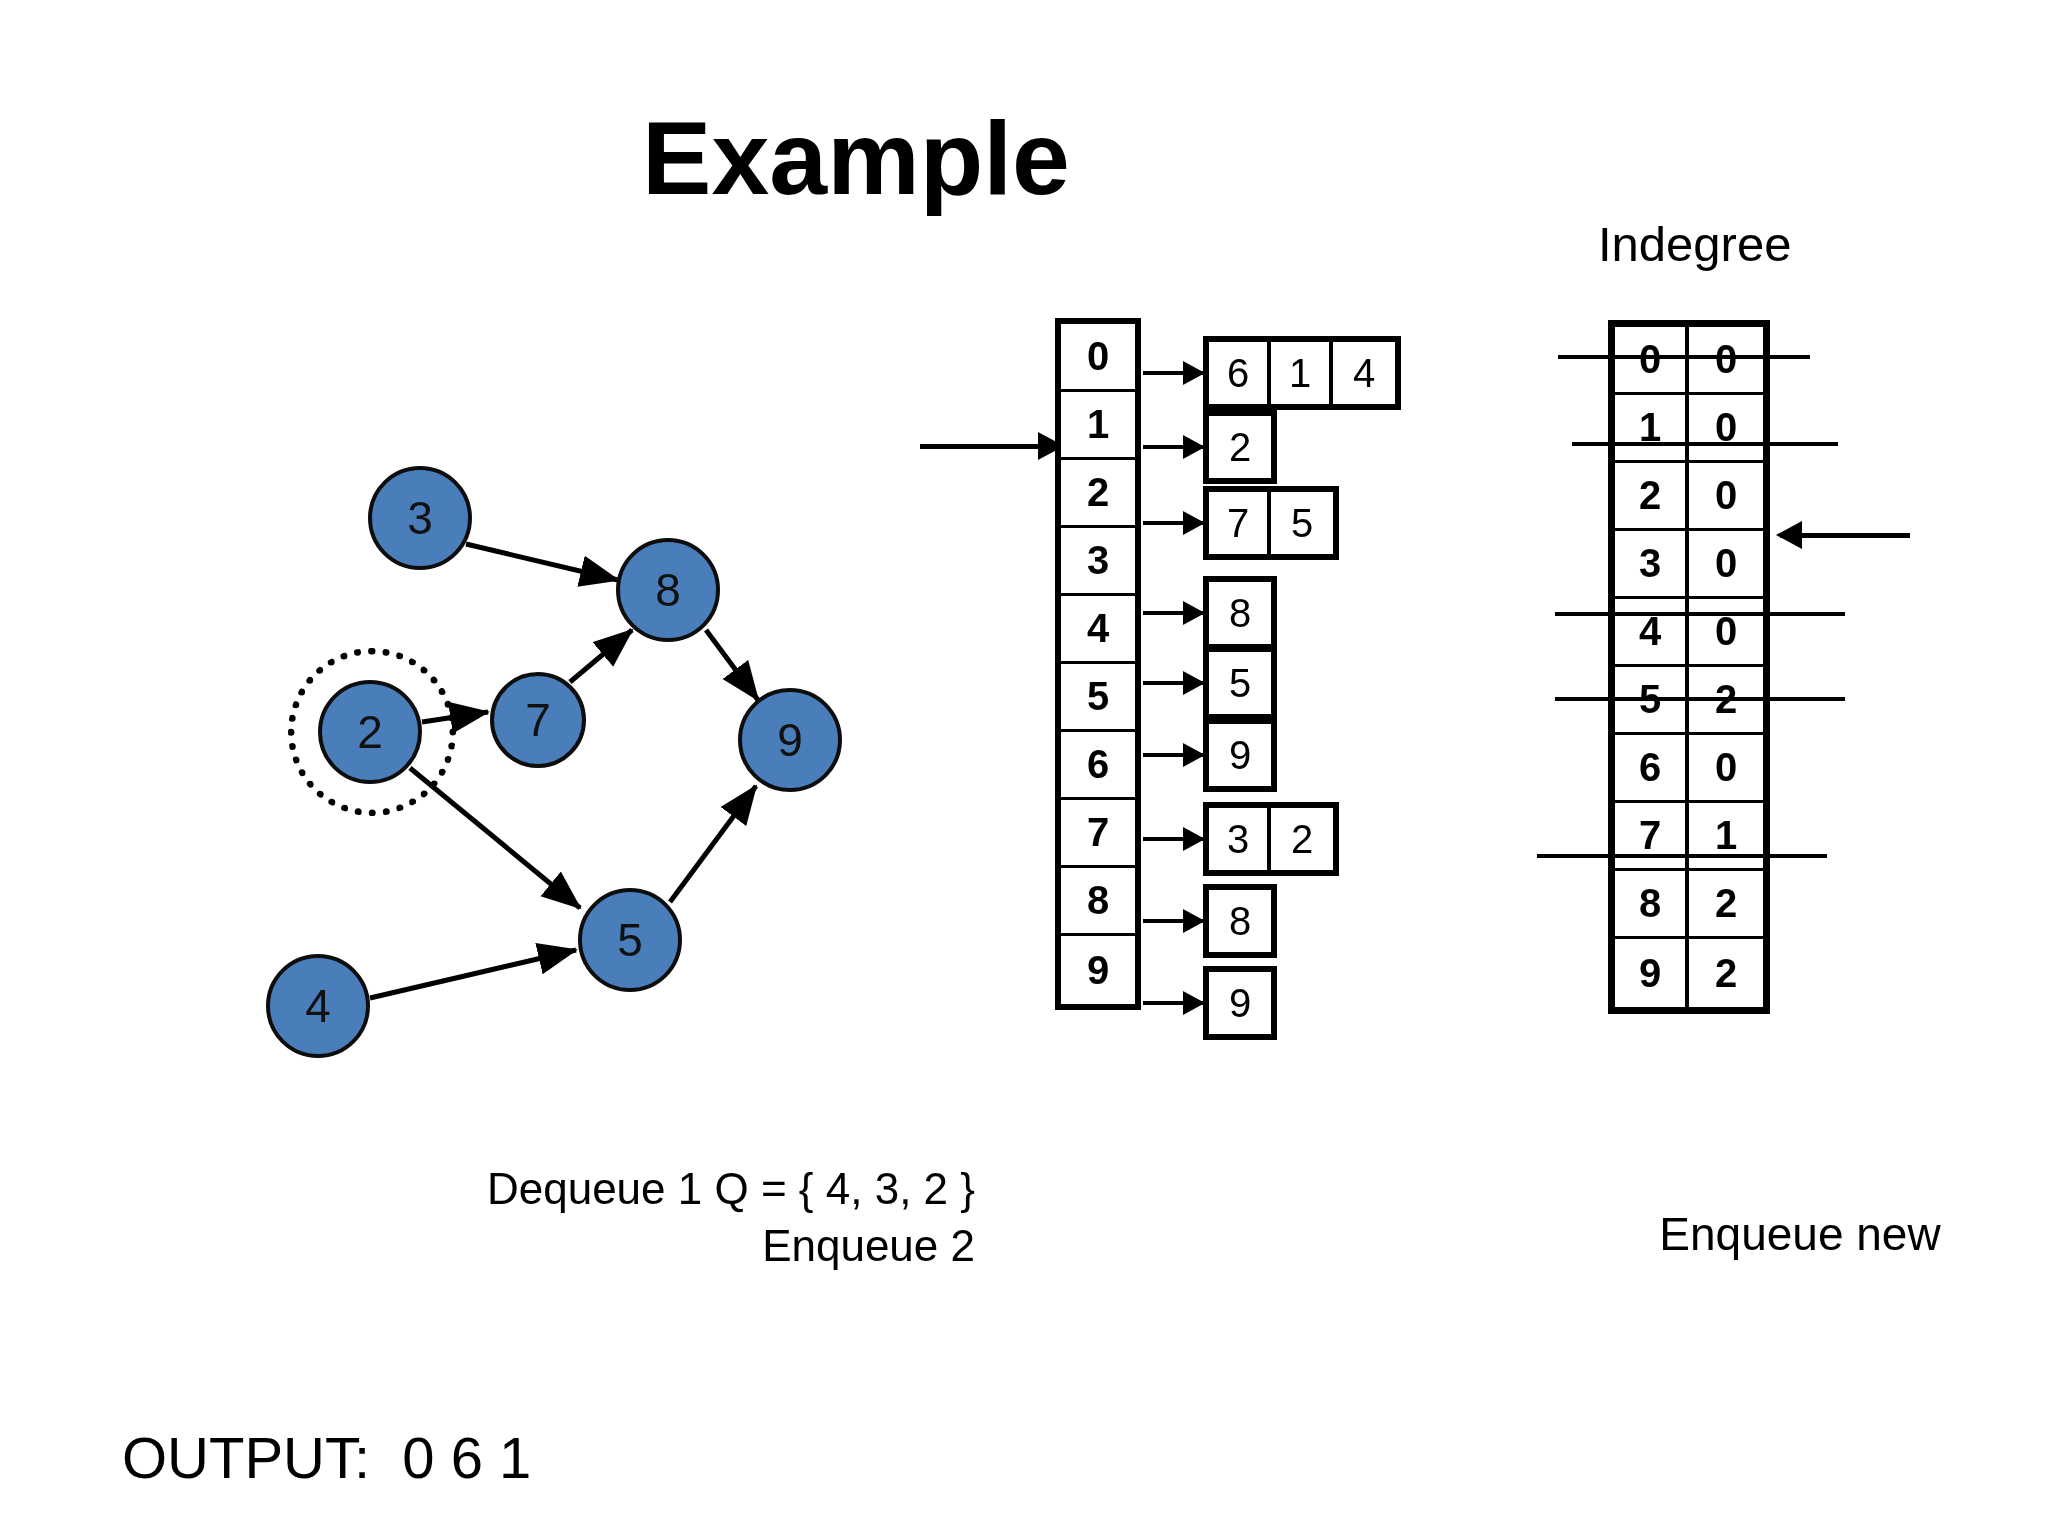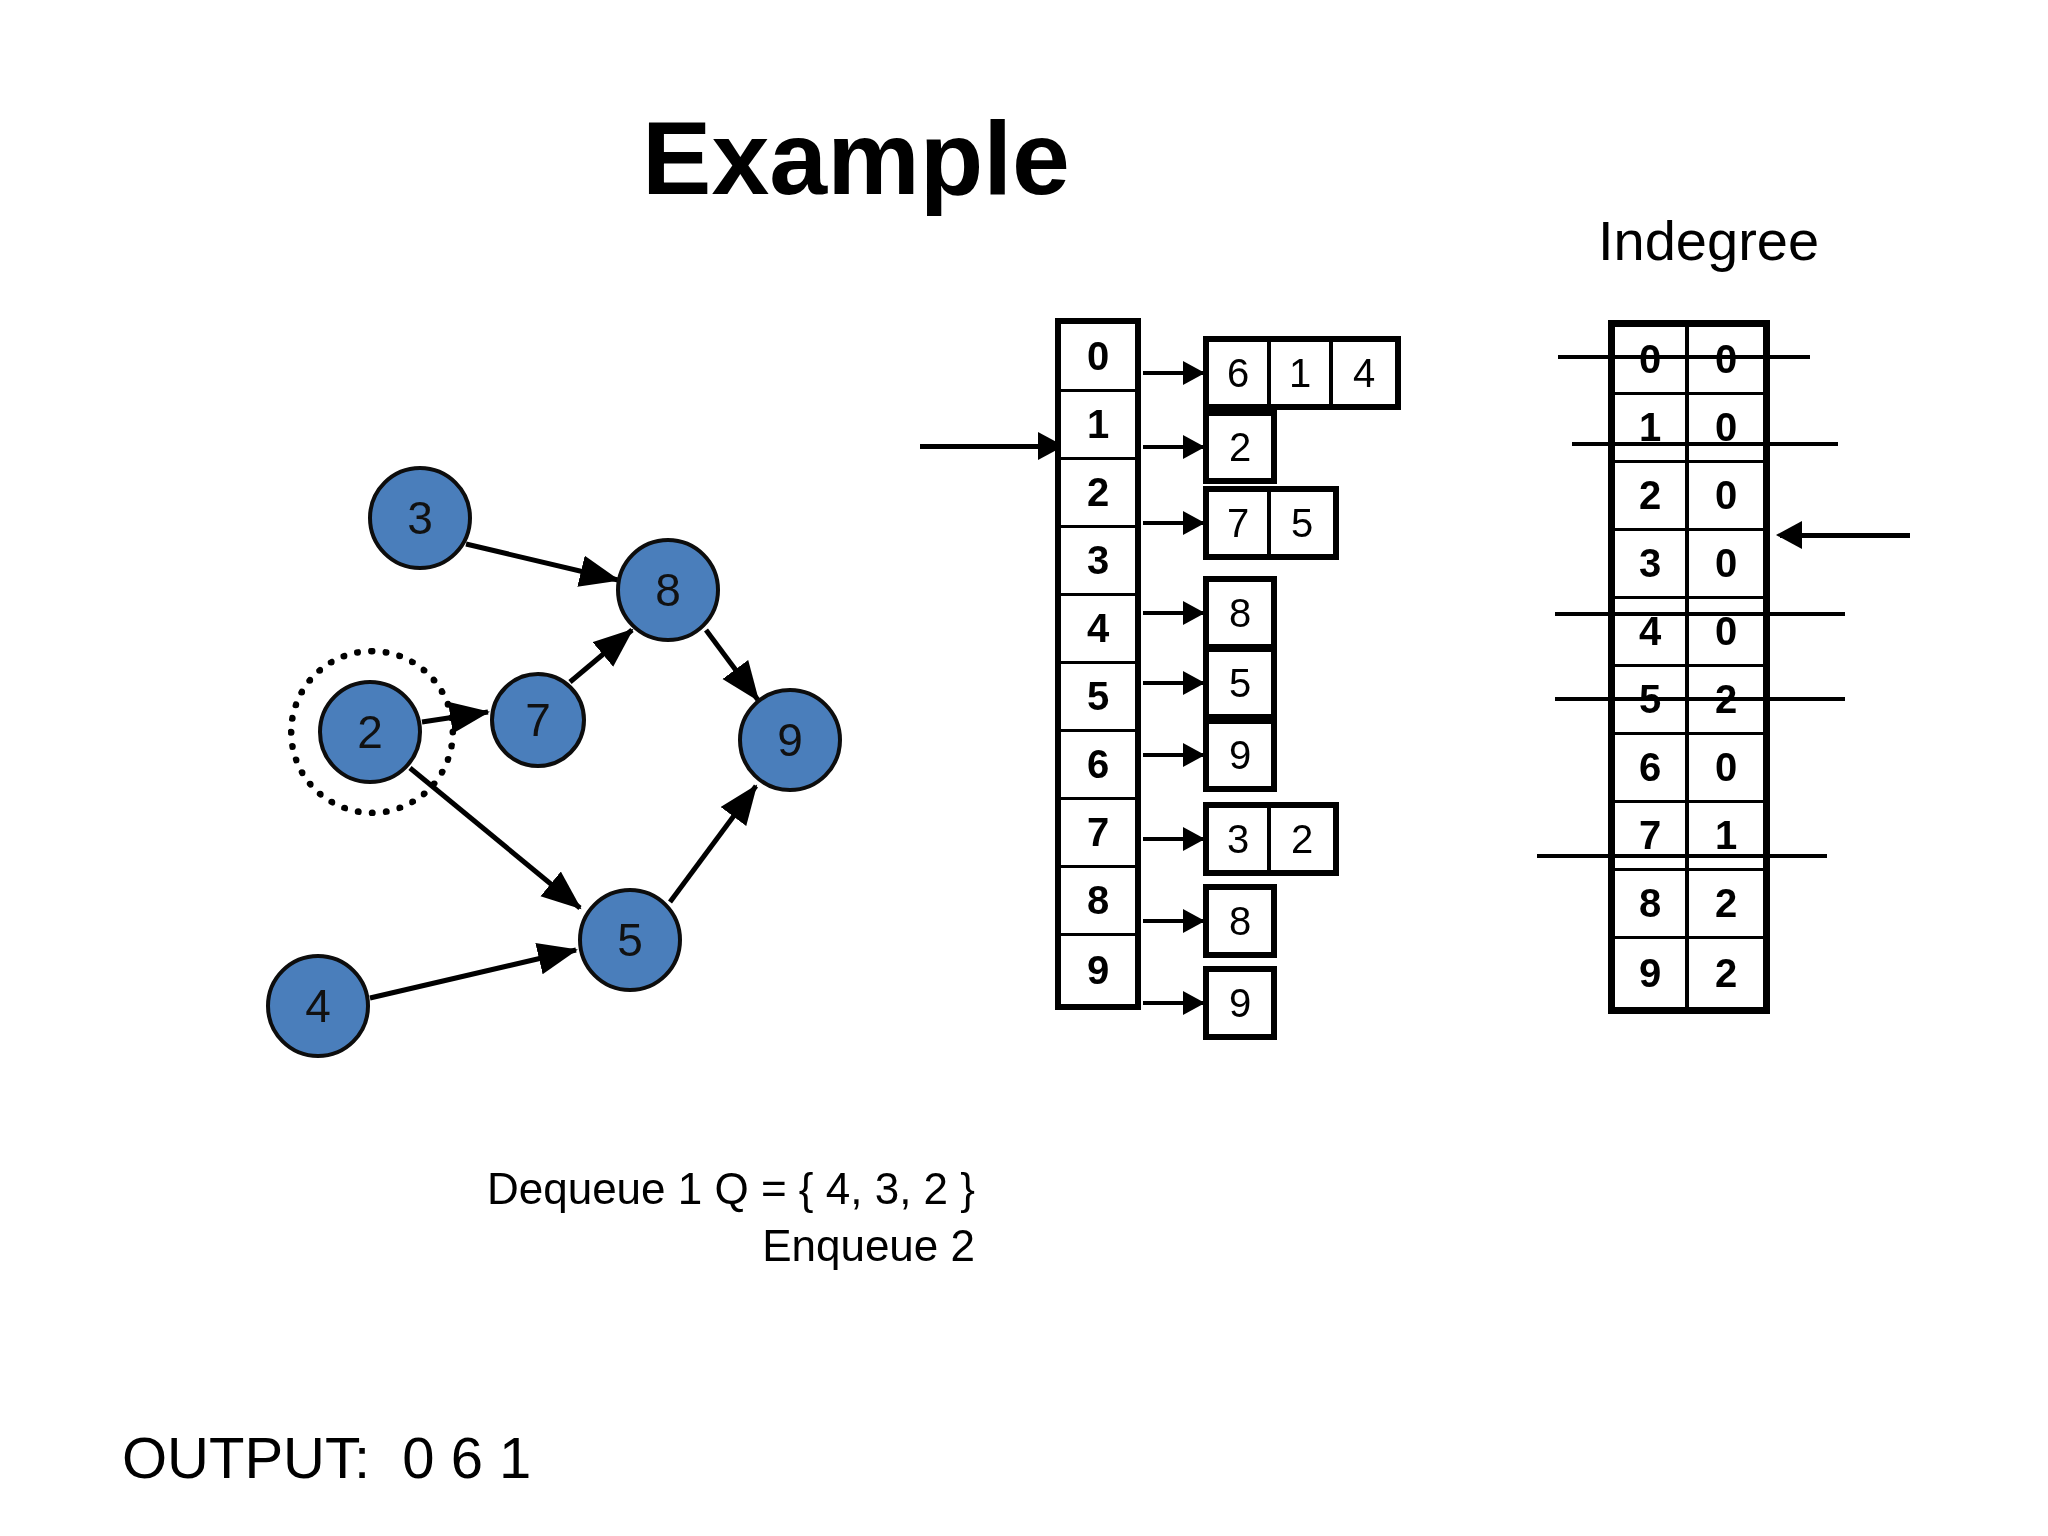--- a/index.html
+++ b/index.html
@@ -12,22 +12,22 @@
 
   
   #title{
     position:absolute;left:0;top:104px;width:1712px;
     text-align:center;font-size:104px;line-height:1.05;
     font-weight:700;letter-spacing:0px;
   }
 
   
   #indegree-caption{
-    position:absolute;left:1598px;top:208px;
-    font-size:56px;font-weight:400;white-space:nowrap;
+    position:absolute;left:1598px;top:216px;
+    font-size:49px;font-weight:400;white-space:nowrap;
   }
 
   
   #graph{position:absolute;left:250px;top:450px;width:740px;height:620px;}
   .node{
     position:absolute;border-radius:50%;
     background:#4A7EBB;border:4px solid #0d0d0d;
     display:flex;align-items:center;justify-content:center;
     font-size:46px;color:#111;font-weight:400;
     box-sizing:border-box;
@@ -305,18 +305,18 @@
   <div class="strike" style="left:1537px;top:854px;width:290px;"></div>
 
   <div id="indeg-pointer"></div>
 
   <div id="queue-caption">
     <span>Dequeue 1  Q = { 4, 3, 2 }</span>
     <span class="l2">Enqueue 2</span>
   </div>
 
   <div id="enqueue-caption">
-    <br>
+    <span>Enqueue new</span><br>
   </div>
 
   <div id="output-line">OUTPUT:  0 6 1</div>
 
 </div>
 
 </body></html>

